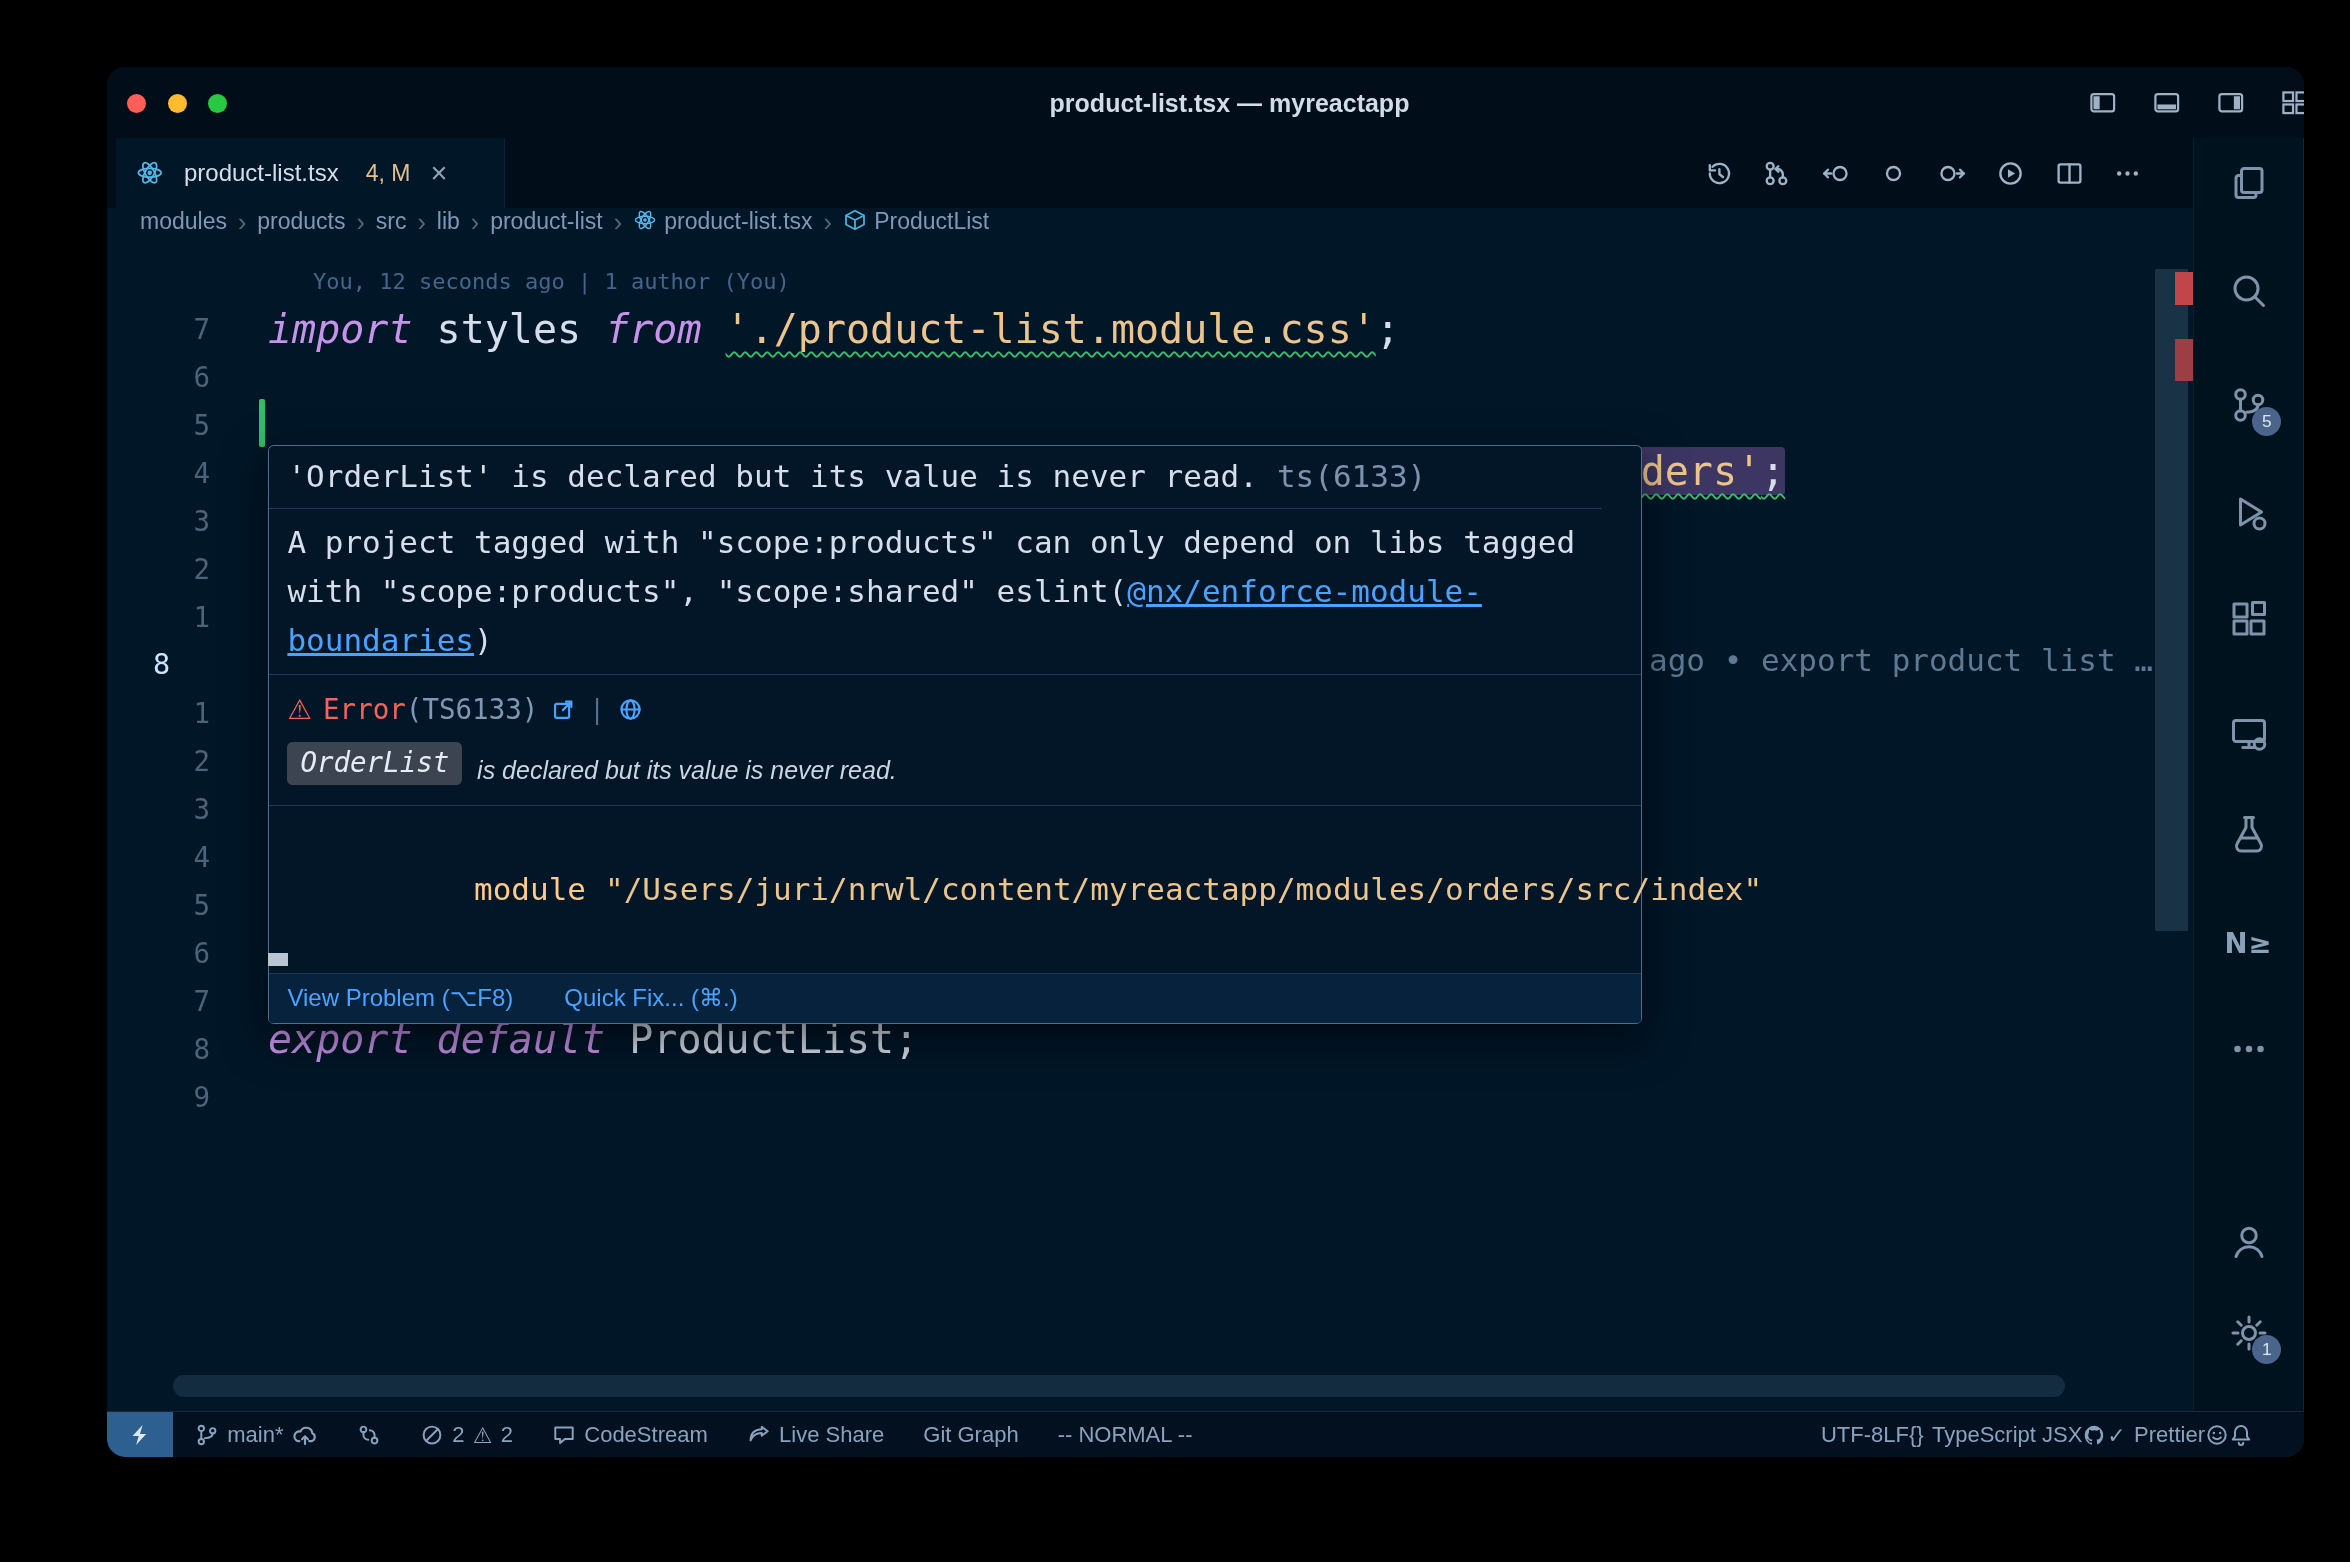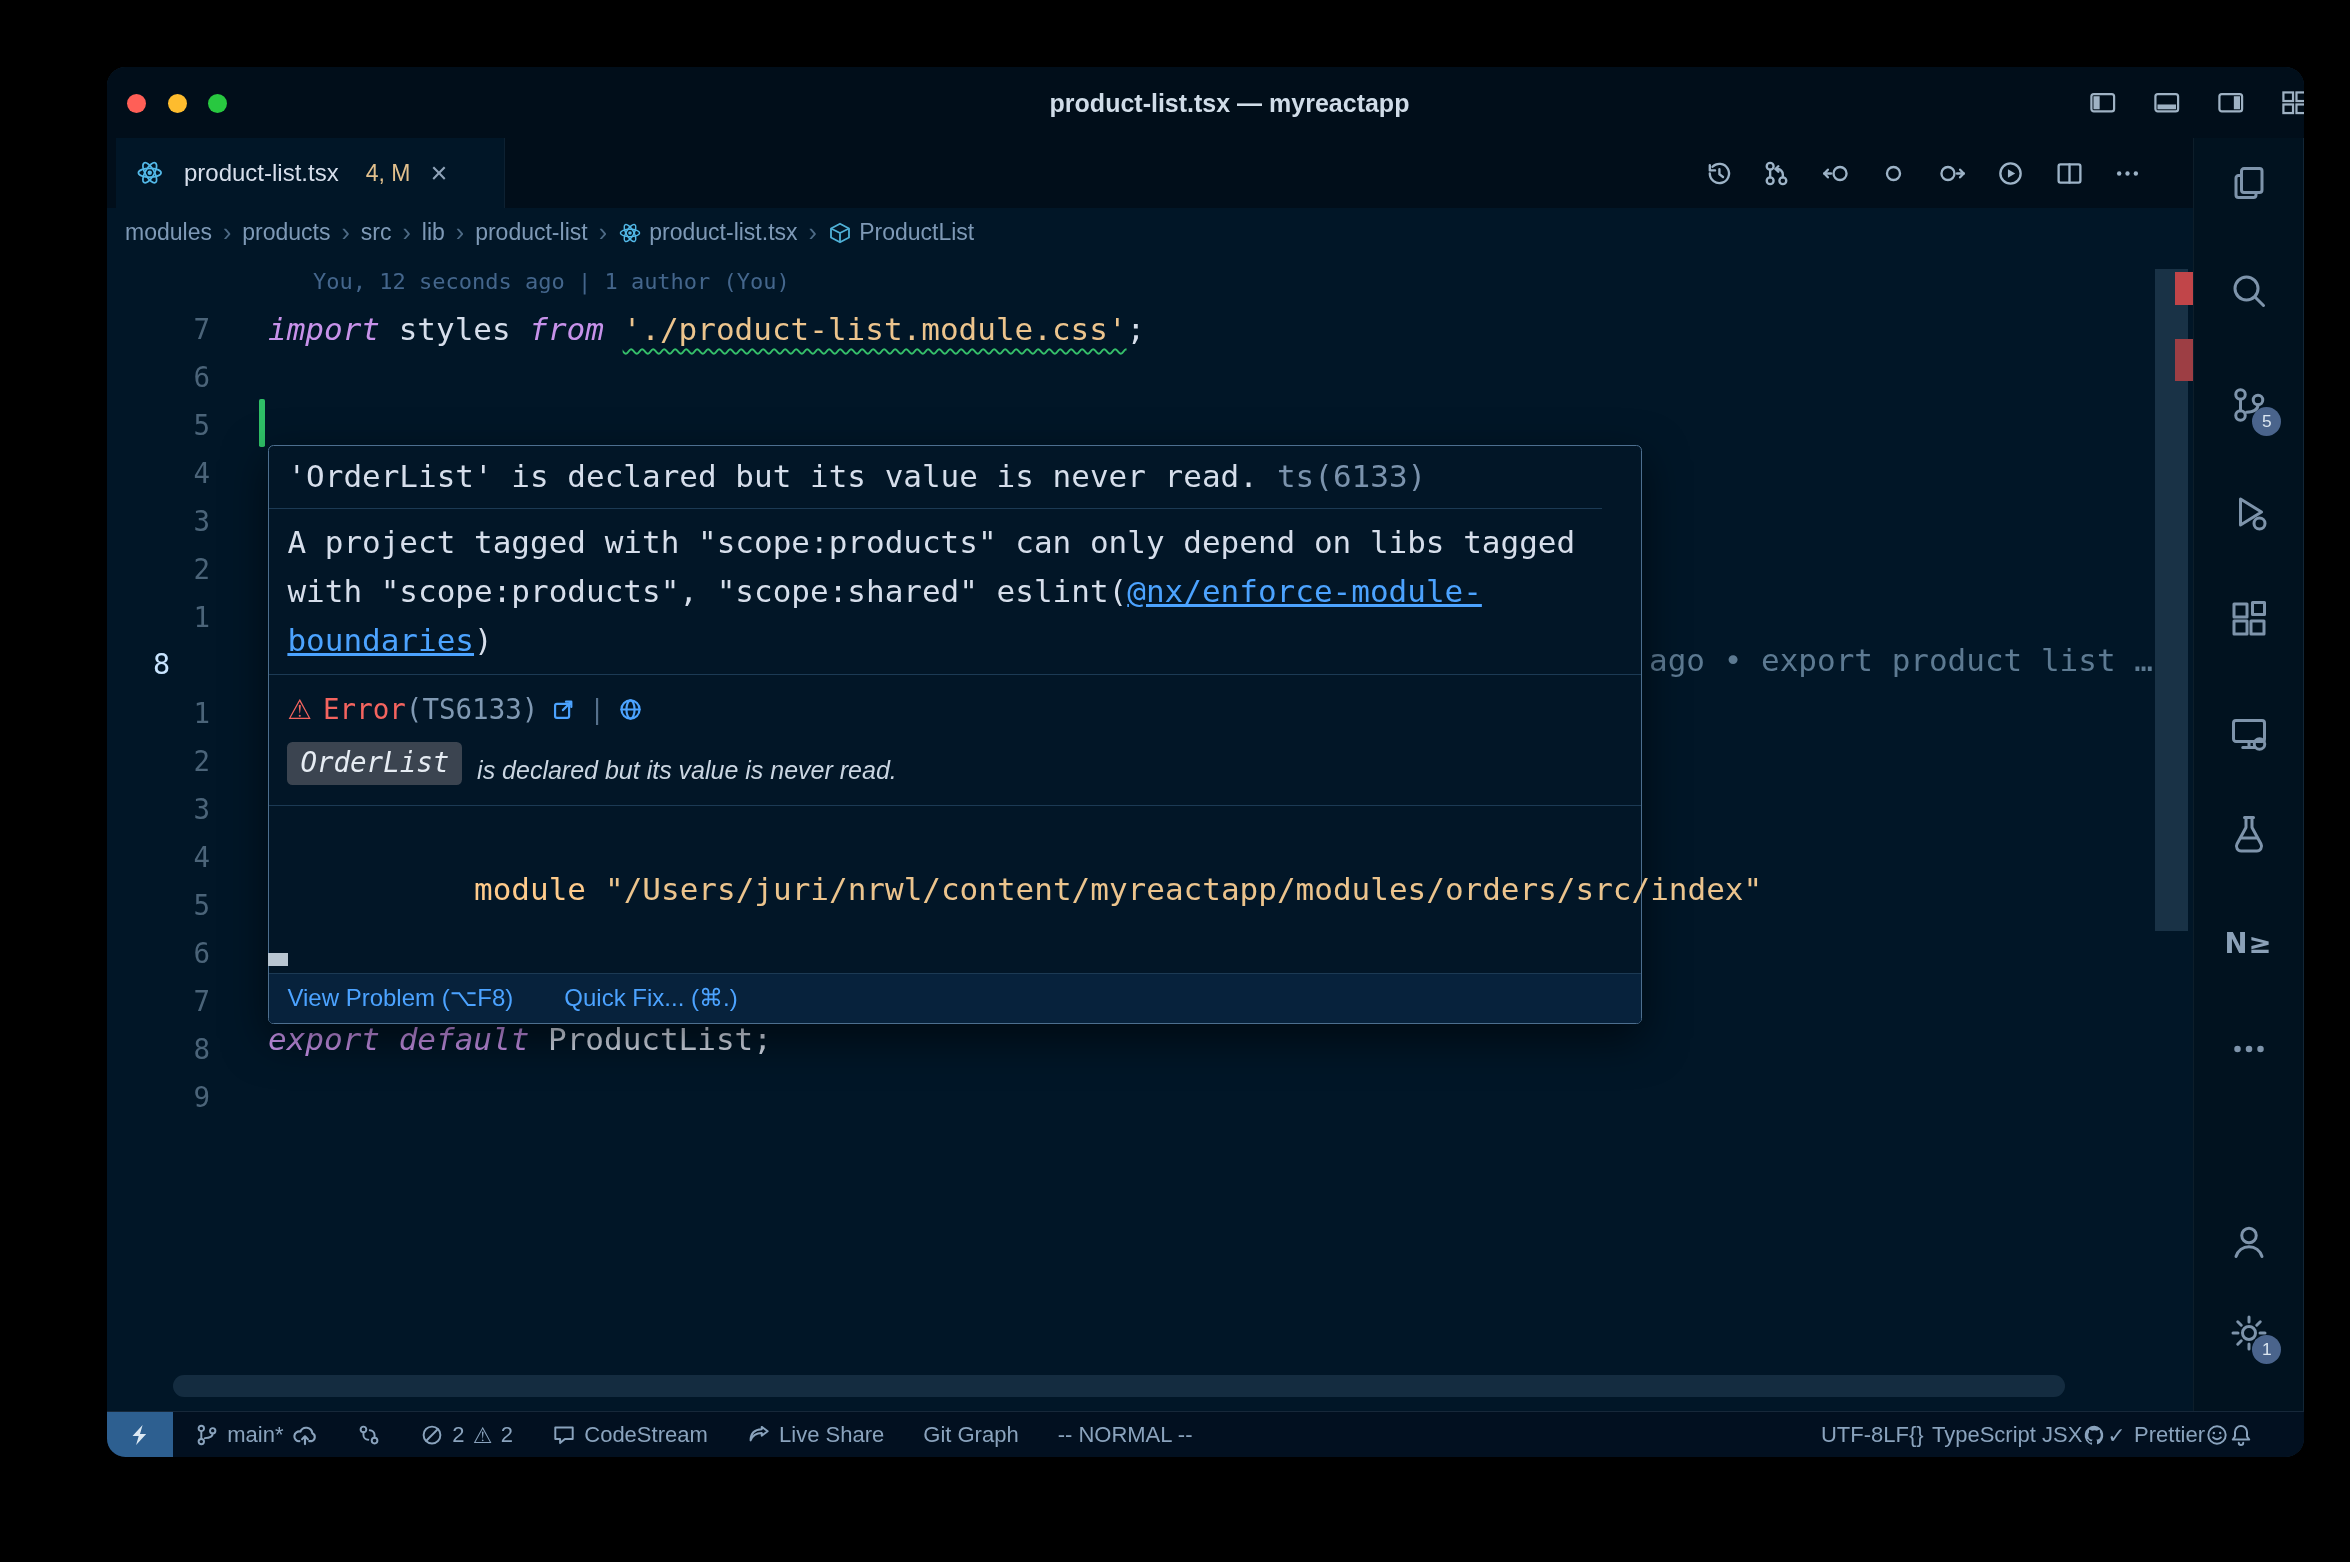--- a/index.html
+++ b/index.html
@@ -29,37 +29,37 @@
   .tab-label{color:#d6deeb;font-size:24px;margin-left:13px;white-space:nowrap;}
   .tab-badge{color:#e2c08d;font-size:23px;margin-left:27px;white-space:nowrap;}
   .tab-close{color:#8fa3b8;font-size:29px;margin-left:20px;line-height:1;cursor:pointer;}
   .editor-actions{position:absolute;right:50px;top:0;height:70px;display:flex;align-items:center;gap:27.5px;}
   .ea{width:31px;height:31px;display:flex;align-items:center;justify-content:center;cursor:pointer;}
   .ea svg{stroke:#9db3c7;fill:none;stroke-width:1.3;stroke-linecap:round;stroke-linejoin:round;}
   .ea .dots{fill:#9db3c7;stroke:none;}
 
   
   .breadcrumbs{position:absolute;left:0;top:141px;width:2086px;height:49px;background:#011627;
-               display:flex;align-items:center;padding-left:18px;box-sizing:border-box;}
+               display:flex;padding-left:33px;box-sizing:border-box;}
   .bc-item{color:#7e99b6;font-size:23px;cursor:pointer;white-space:nowrap;}
   .bc-sep{color:#4d6a85;font-size:25px;margin:0 11px;}
   .bc-ico{display:inline-flex;margin-right:7.3px;vertical-align:middle;}
 
   
   .editor{position:absolute;left:0;top:189px;width:2086px;height:1155px;background:#011627;overflow:hidden;}
   .mono{font-family:"DejaVu Sans Mono",monospace;}
   .gutter{position:absolute;left:0;top:49px;width:103px;}
   .gutter .ln{height:48px;line-height:48px;text-align:right;color:#4b6479;
               font-family:"DejaVu Sans Mono",monospace;font-size:27.5px;cursor:pointer;}
   .gutter .ln.current{text-align:left;padding-left:46px;color:#c9e5ff;font-size:28.5px;}
   .change-bar{position:absolute;left:152px;top:143px;width:6.4px;height:48px;background:#2fbf66;border-radius:1.8px;}
 
   .blame-header{position:absolute;left:161px;top:1.8px;height:48px;line-height:48px;
                 color:#44668c;font-size:22px;white-space:pre;margin-left:45px;}
-  .code-row{position:absolute;left:161px;height:48px;line-height:48px;font-size:31px;white-space:pre;cursor:text;}
+  .code-row{position:absolute;left:161px;height:48px;line-height:48px;font-size:40px;white-space:pre;cursor:text;}
   .row-1{top:49px;} .row-3{top:143px;} .row-16{top:759px;}
   .tok-kw{color:#c792ea;font-style:italic;}
   .tok-plain{color:#d6deeb;}
   .tok-str{color:#ecc48d;}
   .tok-strsq{color:#ecc48d;text-decoration:underline wavy #35c06a;
              text-decoration-thickness:2.2px;text-underline-offset:8.3px;}
   .sel-wrap{display:inline-block;background:#3d3663;border-radius:3.7px;
             text-decoration:underline wavy #35c06a;text-decoration-thickness:2.2px;text-underline-offset:8.3px;}
   .ghost{position:absolute;left:1542px;top:380px;width:520px;height:48px;line-height:48px;
          color:#5d7a92;font-size:31px;white-space:pre;overflow:hidden;}

